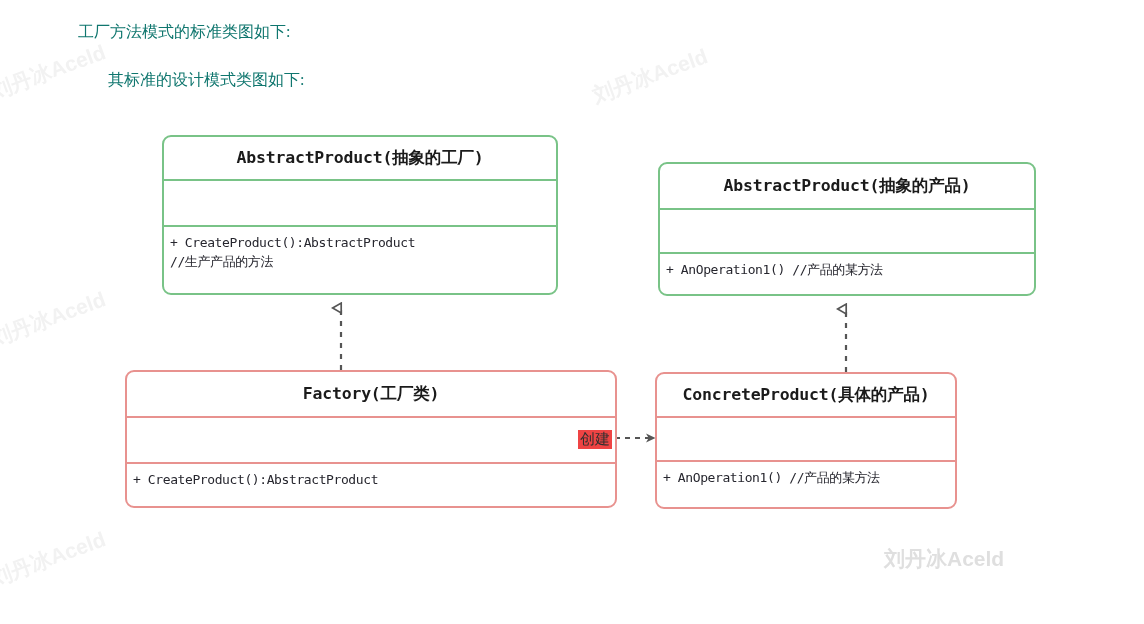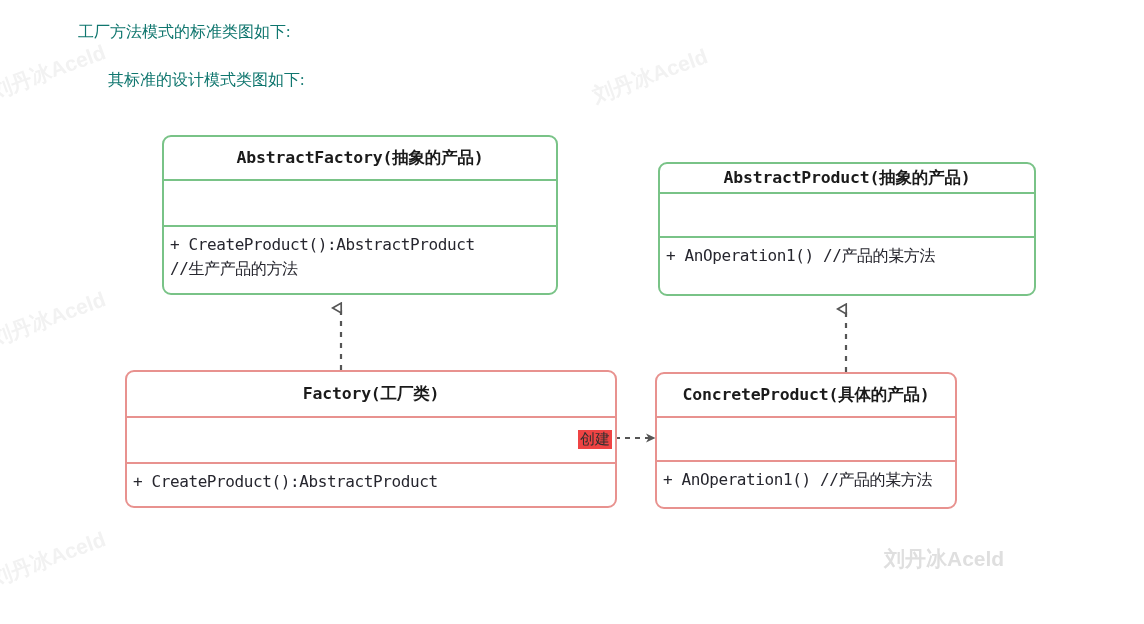--- a/index.html
+++ b/index.html
@@ -80,36 +80,36 @@
     box-sizing: border-box;
   }
   .uml-sep { height: 0; border-top: 2px solid transparent; }
   .uml-sep.green { border-top-color: #79c387; }
   .uml-sep.pink  { border-top-color: #e8928f; }
 
   .uml-section {
     box-sizing: border-box;
     padding: 6px 4px 4px 6px;
     font-family: "DejaVu Sans Mono", "Liberation Mono", monospace;
-    font-size: 16px;
+    font-size: 13px;
     line-height: 1.47;
     color: #26262e;
     letter-spacing: -0.4px;
     white-space: pre-wrap;
   }
 
   
   #box-abstract-factory  { left: 162px; top: 135px; width: 396px; height: 160px; }
   #box-abstract-product  { left: 658px; top: 162px; width: 378px; height: 134px; }
   #box-factory           { left: 125px; top: 370px; width: 492px; height: 138px; }
   #box-concrete-product  { left: 655px; top: 372px; width: 302px; height: 137px; }
 
   #box-abstract-factory .uml-title { height: 42px; }
   #box-abstract-factory .s-attrs   { height: 44px; }
-  #box-abstract-product .uml-title { height: 28px; }
+  #box-abstract-product .uml-title { height: 44px; }
   #box-abstract-product .s-attrs   { height: 42px; }
   #box-factory .uml-title          { height: 44px; }
   #box-factory .s-attrs            { height: 44px; }
   #box-concrete-product .uml-title { height: 42px; }
   #box-concrete-product .s-attrs   { height: 42px; }
 
   
   .edge-label {
     position: absolute;
     z-index: 5;
@@ -149,21 +149,21 @@
 
   
   <line x1="846" y1="372" x2="846" y2="309" stroke="#555555" stroke-width="2.2" stroke-dasharray="5,6" marker-end="url(#hollow-tri)"></line>
 
    ConcreteProduct (dependency, labelled 创建) --&gt;
   <line x1="541" y1="438" x2="580" y2="438" stroke="#555555" stroke-width="2.2" stroke-dasharray="5,5"></line>
   <line x1="615" y1="438" x2="655" y2="438" stroke="#555555" stroke-width="2.2" stroke-dasharray="5,5" marker-end="url(#open-arrow)"></line>
 </svg>
 
 <div class="uml-box green" id="box-abstract-factory">
-  <div class="uml-title">AbstractFactory(抽象的产品)</div>
+  <div class="uml-title">AbstractProduct(抽象的工厂)</div>
   <div class="uml-sep green"></div>
   <div class="uml-section s-attrs"></div>
   <div class="uml-sep green"></div>
   <div class="uml-section s-methods">+ CreateProduct():AbstractProduct
 //生产产品的方法</div>
 </div>
 
 <div class="uml-box green" id="box-abstract-product">
   <div class="uml-title">AbstractProduct(抽象的产品)</div>
   <div class="uml-sep green"></div>

